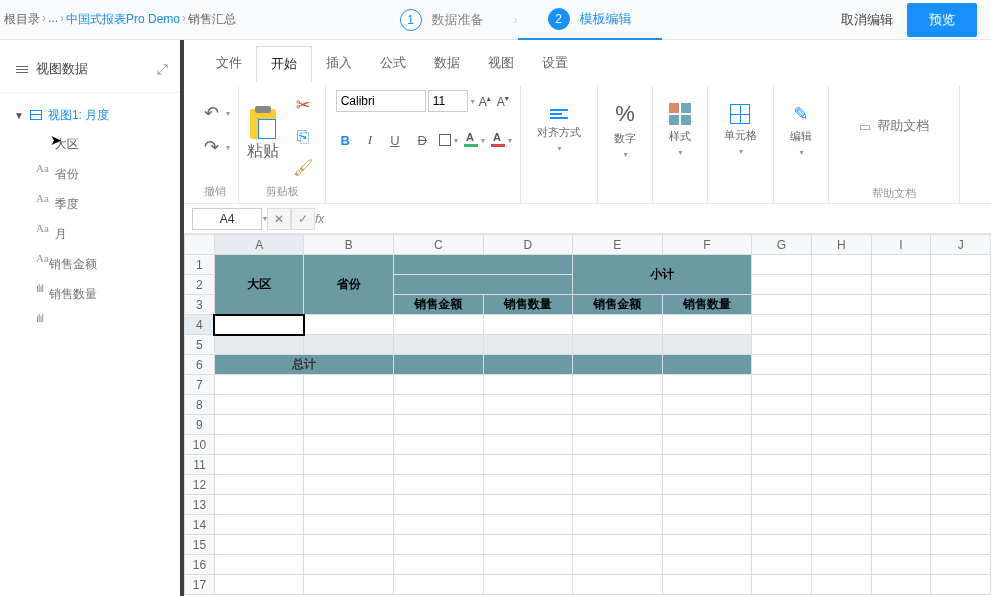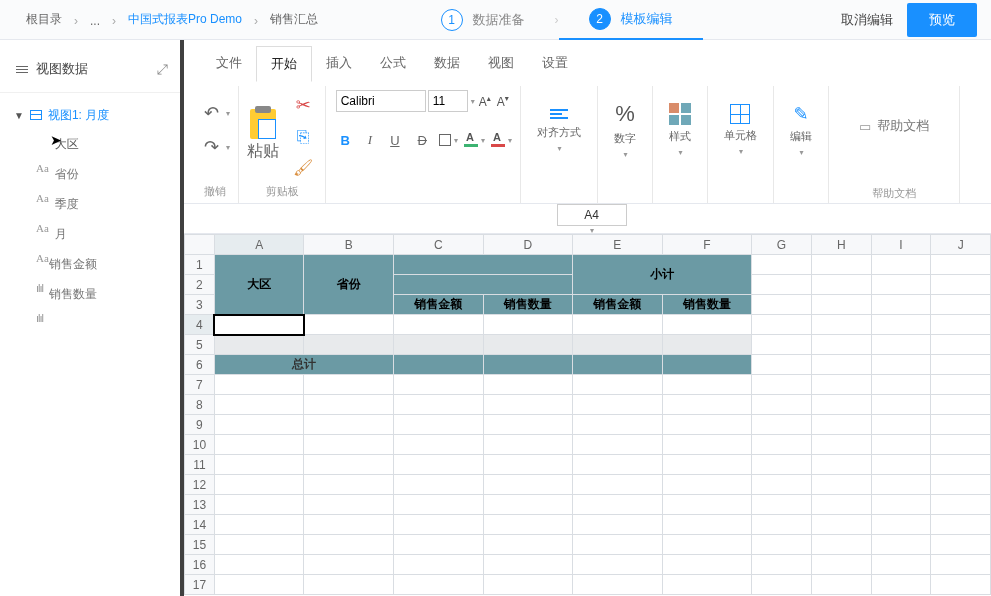--- a/index.html
+++ b/index.html
@@ -1,20 +1,20 @@
 <!DOCTYPE html>
 <html><head>
 <meta charset="utf-8">
 <style>
 * { box-sizing: border-box; margin: 0; padding: 0; font-family: "Microsoft YaHei", Arial, sans-serif; }
 body { width: 991px; height: 596px; overflow: hidden; background: #fff; font-size: 12px; color: #333; }
 
 
 .topbar { height: 40px; display: flex; align-items: center; border-bottom: 1px solid #e5e8ee; background: #fafbfc; }
-.breadcrumb { display: flex; align-items: flex-end; gap: 12px; padding-left: 26px; flex: 0 0 auto; }
+.breadcrumb { display: flex; align-items: flex-start; gap: 2px; padding-left: 4px; flex: 0 0 auto; }
 .breadcrumb .crumb { color: #666; font-size: 12px; }
 .breadcrumb .crumb.link { color: #1990ff; cursor: pointer; }
 .breadcrumb .sep { color: #aaa; }
 .steps { flex: 1; display: flex; align-items: center; justify-content: center; gap: 0; }
 .step { display: flex; align-items: center; gap: 10px; padding: 0 30px; font-size: 13px; }
 .step .circ { width: 22px; height: 22px; border-radius: 50%; display: flex; align-items: center; justify-content: center; font-size: 12px; }
 .step.inactive .circ { border: 1px solid #1990ff; color: #1990ff; background: #fff; }
 .step.inactive .lbl { color: #888; }
 .step.active .circ { background: #1990ff; color: #fff; border: 1px solid #1990ff; }
 .step.active .lbl { color: #1990ff; }
@@ -98,21 +98,21 @@
 .cell-ico { width: 20px; height: 20px; border: 1px solid #1990ff; position: relative; }
 .cell-ico::before,.cell-ico::after { content: ''; position: absolute; background: #1990ff; }
 .cell-ico::before { left: 50%; top: 0; bottom: 0; width: 1px; }
 .cell-ico::after { top: 50%; left: 0; right: 0; height: 1px; }
 .edit-ico { color: #1990ff; font-size: 18px; }
 
 .help-group { padding: 0 30px; }
 .help-btn { display: flex; align-items: center; gap: 6px; color: #777; cursor: pointer; font-size: 13px; }
 
 
-.fx-bar { display: flex; align-items: center; height: 30px; border-bottom: 1px solid #e5e8ee; padding-left: 8px; gap: 0; flex-direction: column; }
+.fx-bar { display: flex; align-items: center; height: 30px; border-bottom: 1px solid #e5e8ee; padding-left: 8px; gap: 0; }
 .cell-ref { width: 70px; height: 22px; border: 1px solid #ccc; text-align: center; font-size: 12px; line-height: 20px; background: #fff; }
 .fx-btn { width: 24px; height: 22px; border: 1px solid #ddd; background: #f5f5f5; cursor: pointer; font-size: 12px; display: flex; align-items: center; justify-content: center; color: #888; }
 .fx-label { font-style: italic; color: #888; font-size: 12px; }
 .fx-input { flex: 1; height: 22px; margin-right: 10px; padding: 2px 6px; }
 
 
 .sheet-wrap { flex: 1; overflow: auto; position: relative; }
 .sheet { border-collapse: collapse; table-layout: fixed; }
 .sheet th, .sheet td { border: 1px solid #d9dde2; font-size: 12px; text-align: center; }
 .sheet th { background: #f7f8fa; color: #666; font-weight: normal; }

